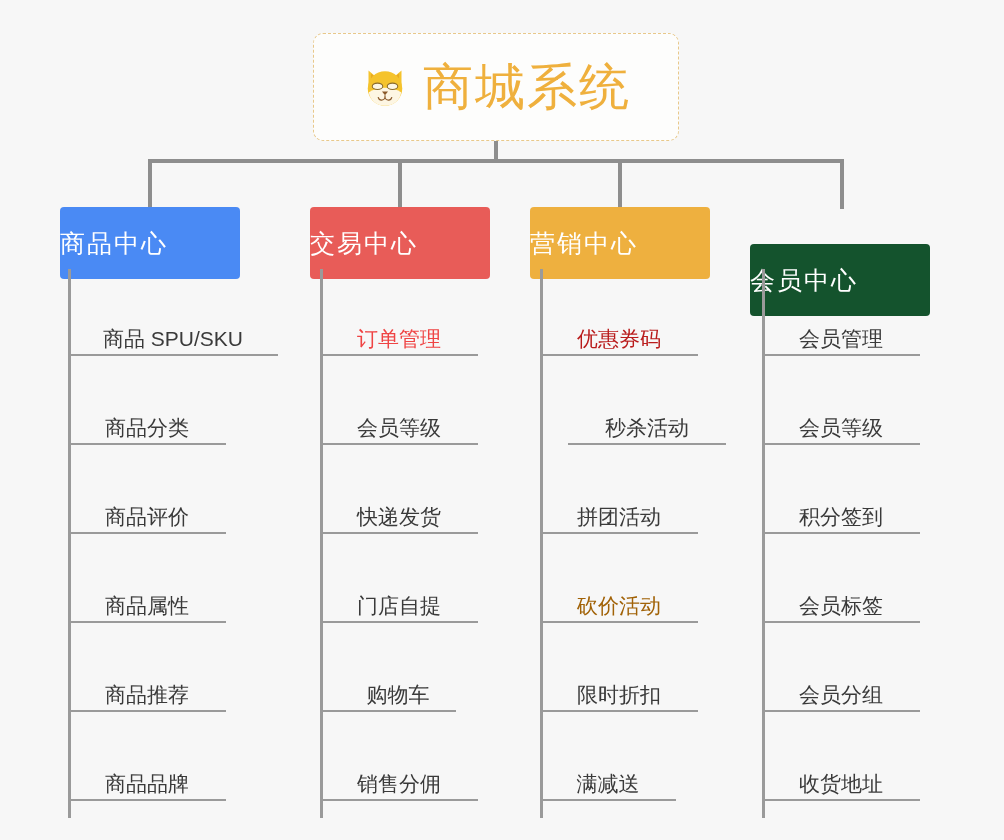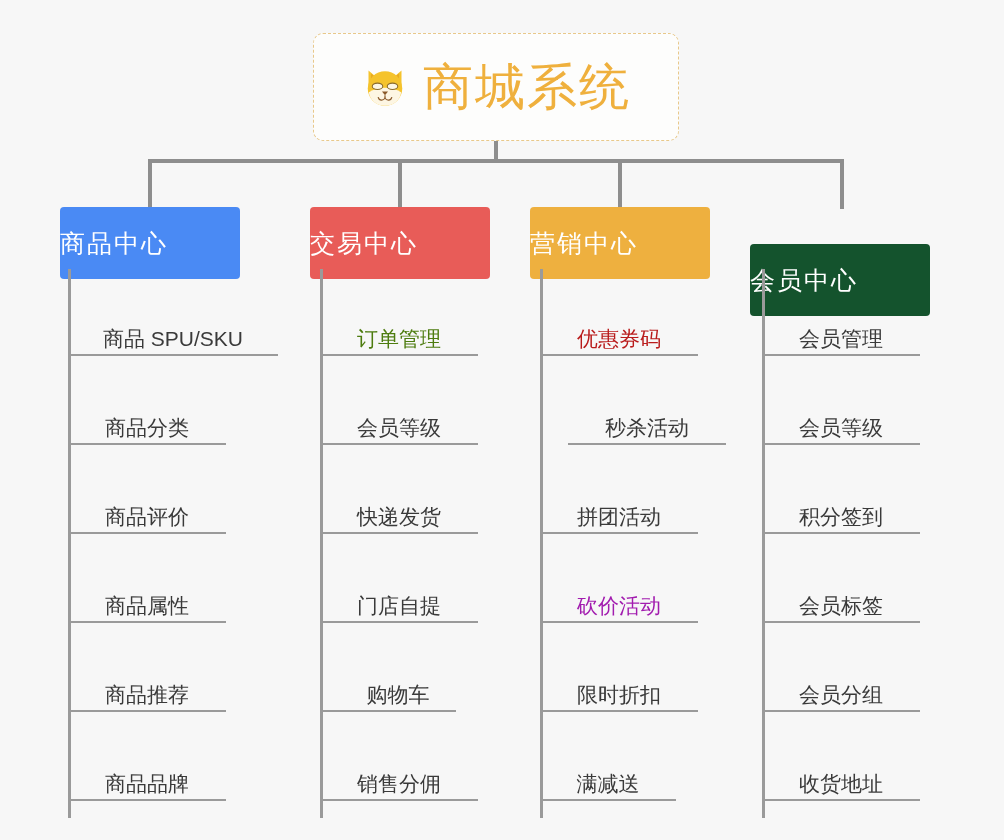--- a/index.html
+++ b/index.html
@@ -156,21 +156,21 @@
   </div>
   <div class="leaf" style="left: 68px; top: 751px; width: 158px; border-bottom-color: rgb(154, 154, 154);">
     <span class="leaf-label" style="color: rgb(58, 58, 58);">商品品牌</span>
   </div>
 
   <div class="cat-box" style="left: 310px; background: rgb(232, 92, 88);">
     <span class="cat-label">交易中心</span>
   </div>
   <div class="spine" style="left: 320px; top: 269px; height: 549px; background: rgb(154, 154, 154);"></div>
   <div class="leaf" style="left: 320px; top: 306px; width: 158px; border-bottom-color: rgb(154, 154, 154);">
-    <span class="leaf-label" style="color: #4d7c0f;">订单管理</span>
+    <span class="leaf-label" style="color: #ef4444;">订单管理</span>
   </div>
   <div class="leaf" style="left: 320px; top: 395px; width: 158px; border-bottom-color: rgb(154, 154, 154);">
     <span class="leaf-label" style="color: rgb(58, 58, 58);">会员等级</span>
   </div>
   <div class="leaf" style="left: 320px; top: 484px; width: 158px; border-bottom-color: rgb(154, 154, 154);">
     <span class="leaf-label" style="color: rgb(58, 58, 58);">快递发货</span>
   </div>
   <div class="leaf" style="left: 320px; top: 573px; width: 158px; border-bottom-color: rgb(154, 154, 154);">
     <span class="leaf-label" style="color: rgb(58, 58, 58);">门店自提</span>
   </div>
@@ -188,21 +188,21 @@
   <div class="leaf" style="left: 540px; top: 306px; width: 158px; border-bottom-color: rgb(154, 154, 154);">
     <span class="leaf-label" style="color: #b91c1c;">优惠券码</span>
   </div>
   <div class="leaf" style="left: 568px; top: 395px; width: 158px; border-bottom-color: rgb(154, 154, 154);">
     <span class="leaf-label" style="color: rgb(58, 58, 58);">秒杀活动</span>
   </div>
   <div class="leaf" style="left: 540px; top: 484px; width: 158px; border-bottom-color: rgb(154, 154, 154);">
     <span class="leaf-label" style="color: rgb(58, 58, 58);">拼团活动</span>
   </div>
   <div class="leaf" style="left: 540px; top: 573px; width: 158px; border-bottom-color: rgb(154, 154, 154);">
-    <span class="leaf-label" style="color: #a21caf;">砍价活动</span>
+    <span class="leaf-label" style="color: #a16207;">砍价活动</span>
   </div>
   <div class="leaf" style="left: 540px; top: 662px; width: 158px; border-bottom-color: rgb(154, 154, 154);">
     <span class="leaf-label" style="color: rgb(58, 58, 58);">限时折扣</span>
   </div>
   <div class="leaf" style="left: 540px; top: 751px; width: 136px; border-bottom-color: rgb(154, 154, 154);">
     <span class="leaf-label" style="color: rgb(58, 58, 58);">满减送</span>
   </div>
 
   <div class="cat-box" style="left: 750px; background: #14532d; margin-top: 37px;">
     <span class="cat-label">会员中心</span>

